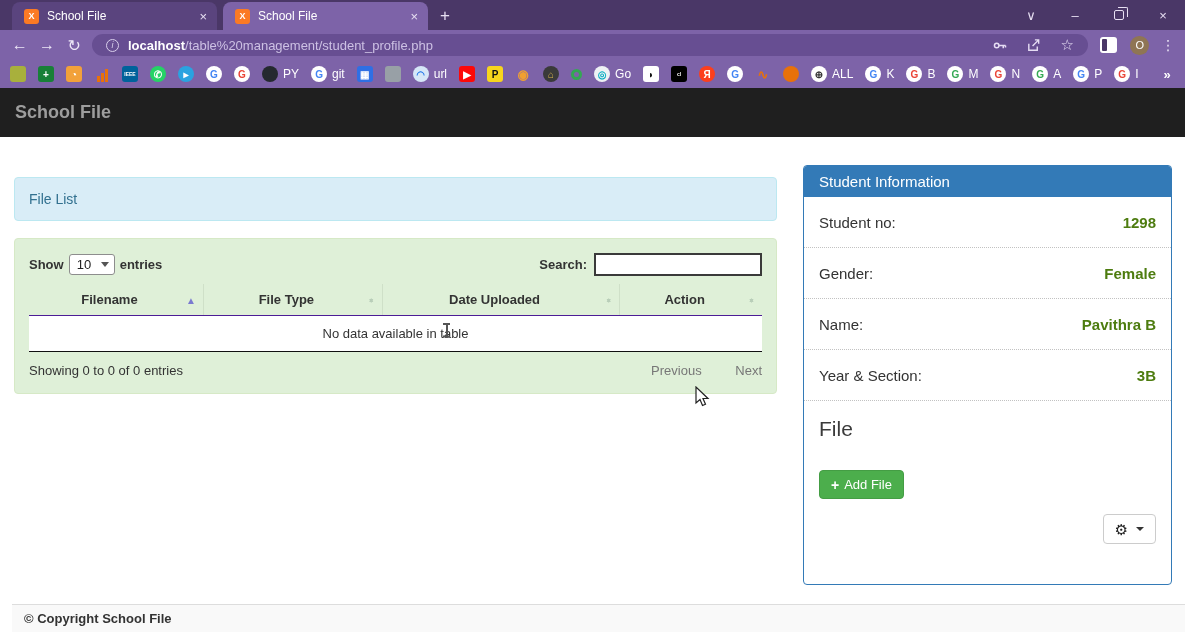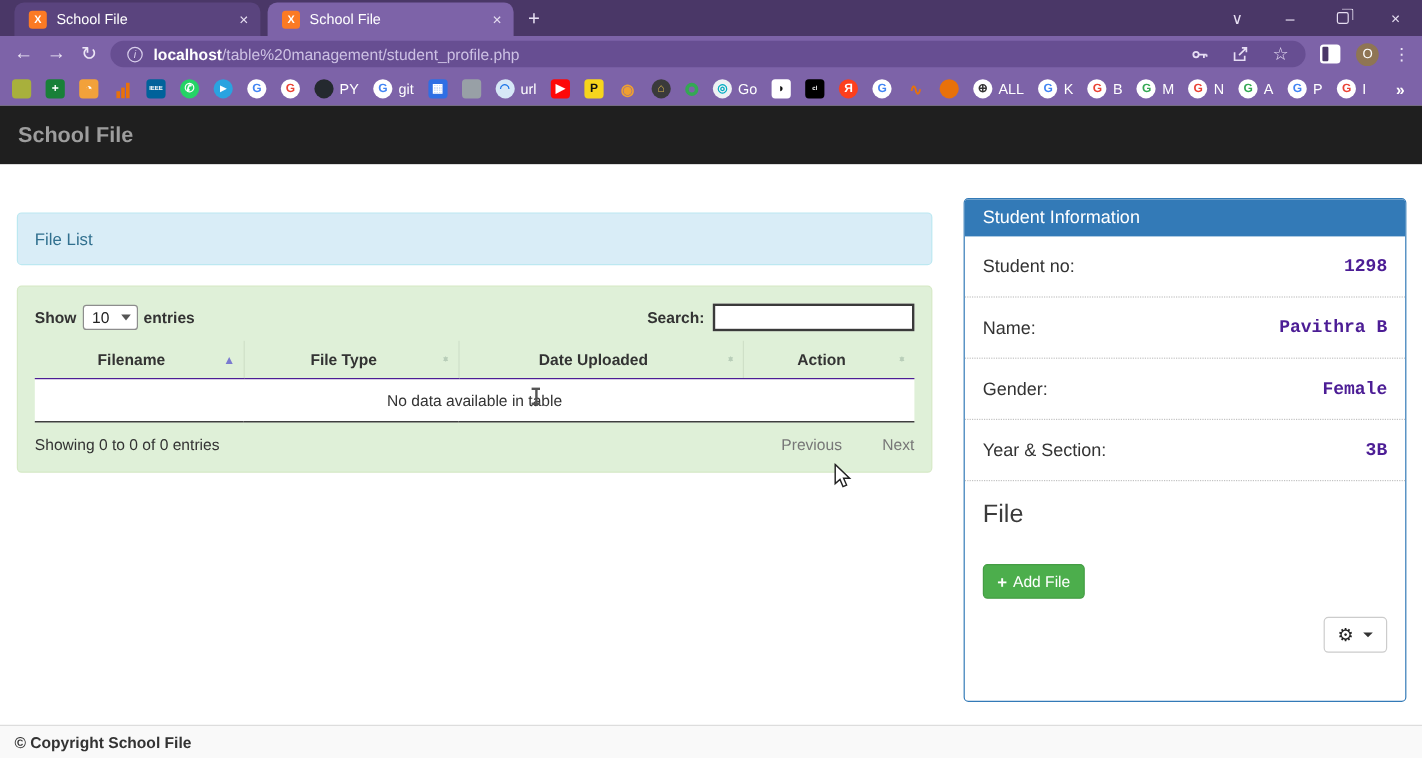--- a/index.html
+++ b/index.html
@@ -75,34 +75,34 @@
   .sort .both{display:flex;flex-direction:column;gap:1px;color:#b9ceb9;font-size:7px;}
   table.dt td{background:#fff;border-bottom:1px solid #111;text-align:center;font-size:13px;color:#333;padding:10px 8px;}
   .dt-bottom{display:flex;justify-content:space-between;align-items:center;margin-top:11px;font-size:13px;color:#333;}
   .paging a{color:#777;text-decoration:none;font-size:13px;margin-left:20px;}
   .paging a + a{margin-left:30px;}
 
   .student-panel{position:absolute;left:803px;top:28px;width:369px;height:420px;background:#fff;border:1px solid #337ab7;border-radius:4px;overflow:hidden;}
   .sp-header{background:#337ab7;color:#fff;font-size:15px;height:31px;display:flex;align-items:center;padding:0 15px;}
   .sp-row{display:flex;justify-content:space-between;align-items:center;padding:17px 15px 16px;border-bottom:1px dotted #c2c2c2;}
   .sp-row .lbl{font-size:15px;color:#333;}
-  .sp-row .val{font-size:15px;color:#4c1d95;font-weight:bold;font-family:Liberation Mono, monospace;}
+  .sp-row .val{font-size:15px;color:#4d7c0f;font-weight:bold;}
   .file-section{padding:2px 15px 0;}
   .file-heading{font-size:21px;color:#3b3b3b;font-weight:400;margin:14px 0 10px;}
   .file-input{display:flex;align-items:center;gap:8px;}
   .choose-btn{background:#f0f0f0;border:1px solid #8f8f8f;border-radius:2px;font-size:13px;color:#222;padding:2px 9px;height:22px;display:inline-flex;align-items:center;}
   .no-file{font-size:13px;color:#555;}
   .add-btn{margin-top:19px;display:inline-flex;align-items:center;gap:5px;background:#4cae4c;border:1px solid #449d44;color:#fff;font-size:13px;border-radius:4px;padding:6px 11px;}
   .add-btn .plus{font-weight:bold;font-size:14px;line-height:1;}
   .gear-row{display:flex;justify-content:flex-end;margin-top:15px;padding-right:0;}
   .gear-btn{display:inline-flex;align-items:center;gap:8px;background:#fff;border:1px solid #ccc;border-radius:4px;height:30px;padding:0 11px;color:#222;}
   .gear-glyph{font-size:15px;line-height:1;}
   .caret{width:0;height:0;border-left:4px solid transparent;border-right:4px solid transparent;border-top:4px solid #333;}
 
-  .footer{position:absolute;left:0;right:0;bottom:0;height:28px;background:#f9f9f9;border-top:1px solid #ddd;display:flex;align-items:center;}
+  .footer{position:absolute;left:12px;right:0;bottom:0;height:28px;background:#f9f9f9;border-top:1px solid #ddd;display:flex;align-items:center;}
   .footer span{font-size:13px;font-weight:bold;color:#333;margin-left:12px;}
 
   
   .cursor-arrow{position:absolute;left:695px;top:386px;pointer-events:none;}
   .ibeam{position:absolute;left:443px;top:323px;width:7px;height:15px;pointer-events:none;}
   .ibeam:before{content:"";position:absolute;left:3px;top:1px;bottom:1px;width:1.5px;background:#555;}
   .ibeam:after{content:"";position:absolute;left:0;right:0;top:0;height:1.5px;background:#555;box-shadow:0 12.5px 0 #555;}
 </style>
 </head>
 <body>
@@ -362,26 +362,26 @@
 
     <div class="student-panel">
       <div class="sp-header">
         <span>Student Information</span>
       </div>
       <div class="sp-row">
         <span class="lbl">Student no:</span>
         <span class="val">1298</span>
       </div>
       <div class="sp-row">
+        <span class="lbl">Gender:</span>
+        <span class="val">Female</span>
+      </div>
+      <div class="sp-row">
         <span class="lbl">Name:</span>
         <span class="val">Pavithra B</span>
-      </div>
-      <div class="sp-row">
-        <span class="lbl">Gender:</span>
-        <span class="val">Female</span>
       </div>
       <div class="sp-row">
         <span class="lbl">Year &amp; Section:</span>
         <span class="val">3B</span>
       </div>
       <div class="file-section">
         <div class="file-heading">File</div>
         <div class="add-btn">
           <span class="plus">+</span>
           <span>Add File</span>

